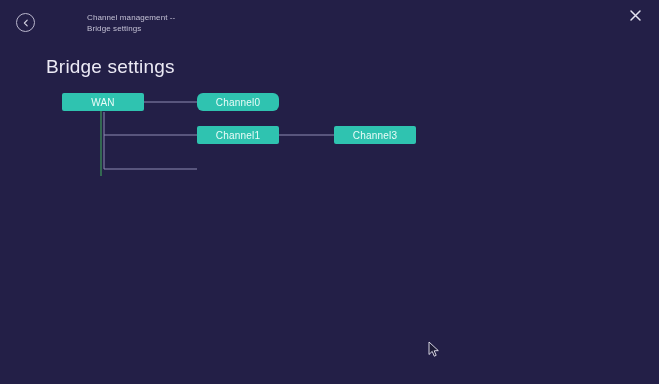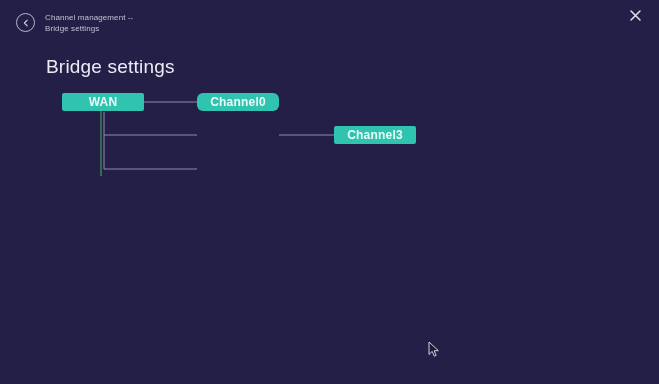--- a/index.html
+++ b/index.html
@@ -37,21 +37,21 @@
   }
   #back-button svg { display: block; }
   #breadcrumb {
     position: absolute;
     left: 45px; top: 12px;
     font-size: 8px;
     line-height: 11px;
     color: #c3c0d4;
     letter-spacing: .1px;
   }
-  #breadcrumb .bc-line { display: block; }
+  #breadcrumb .bc-line { display: block; margin-left: 42px; }
 
   #close-button {
     position: absolute;
     right: 14px; top: 6px;
     width: 20px; height: 20px;
     display: flex;
     align-items: center;
     justify-content: center;
     cursor: pointer;
     color: #e4e2ef;
@@ -77,26 +77,25 @@
   }
   #diagram svg { position: absolute; left: 0; top: 0; }
 
   .node {
     position: absolute;
     background: #2fc3b0;
     border-radius: 2px;
     display: flex;
     align-items: center;
     justify-content: center;
-    font-size: 12px;
+    font-size: 10px;
     color: #eafcf8;
     letter-spacing: .2px;
     cursor: pointer;
     box-sizing: border-box;
-    font-weight: bold;
   }
 
   
   #footer {
     position: absolute;
     left: 0; bottom: 0;
     width: 659px; height: 46px;
   }
 
   
@@ -151,20 +150,23 @@
 
     <path d="M279 135 L334 135" stroke="#8f8cb4" stroke-width="1" fill="none"></path>
   </svg>
 
   <div class="node" style="left:62px;  top:93px;  width:82px; height:18px; pointer-events:auto;">
     <span>WAN</span>
   </div>
   <div class="node" style="left:197px; top:93px;  width:82px; height:18px; pointer-events:auto;border-radius:6px;">
     <span>Channel0</span>
   </div>
+  <div class="node" style="left:197px; top:126px; width:82px; height:18px; pointer-events:auto;">
+    <span>Channel1</span>
+  </div>
   <div class="node" style="left:334px; top:126px; width:82px; height:18px; pointer-events:auto;">
     <span>Channel3</span>
   </div>
 </div>
 
 <div id="footer">
   
   
 </div>
 

